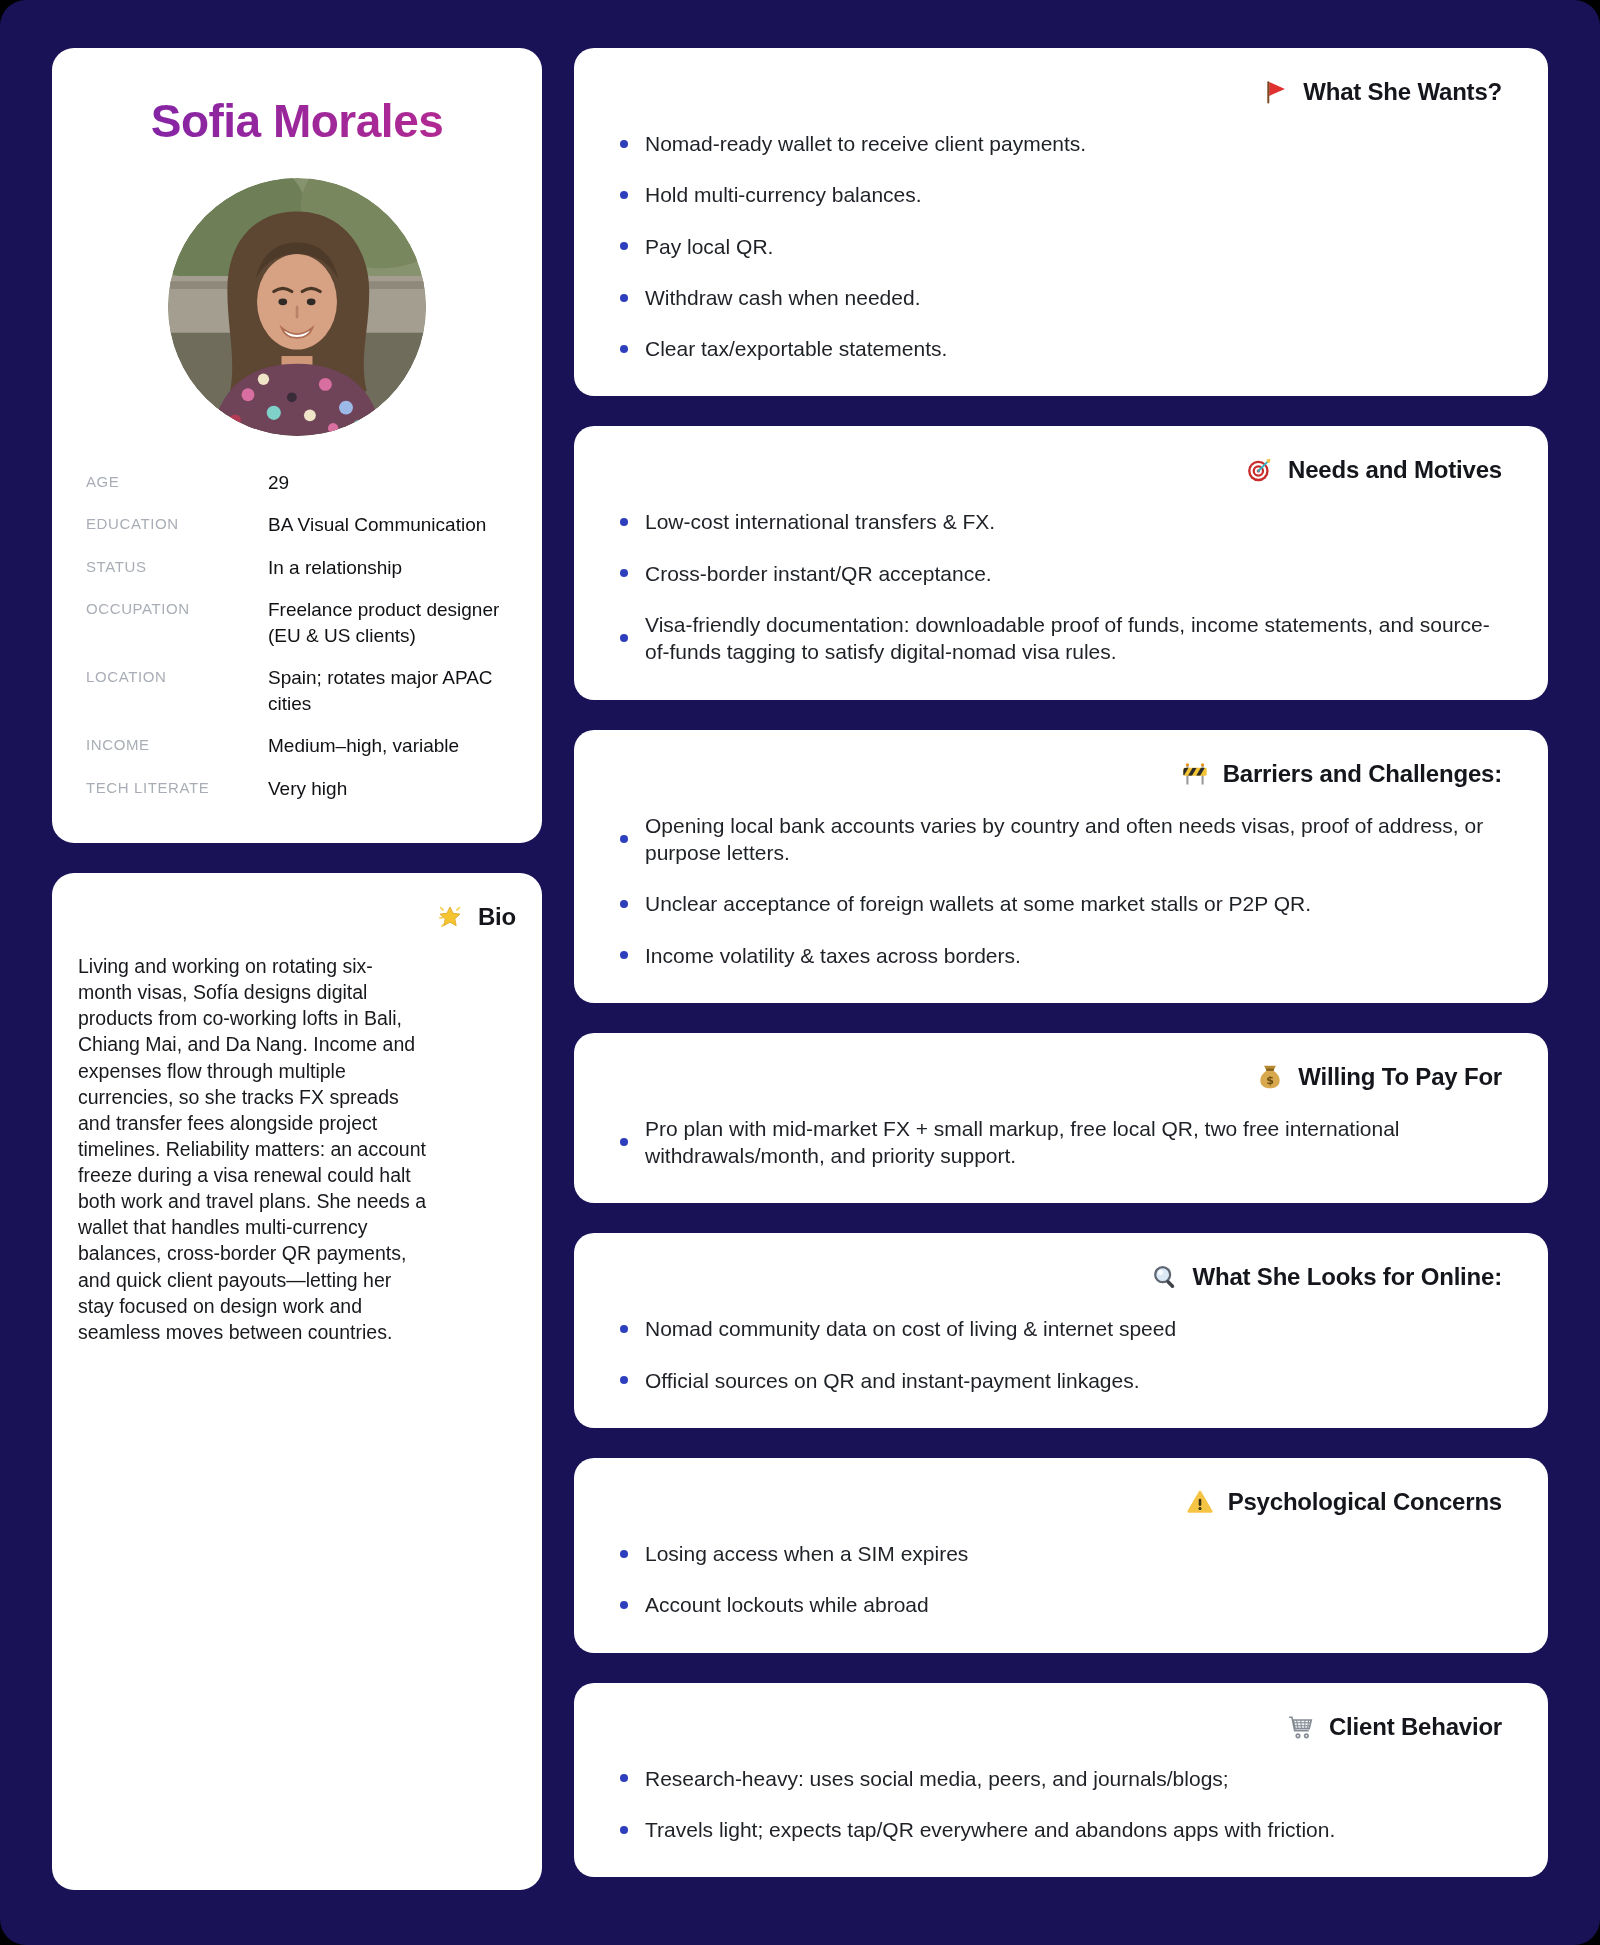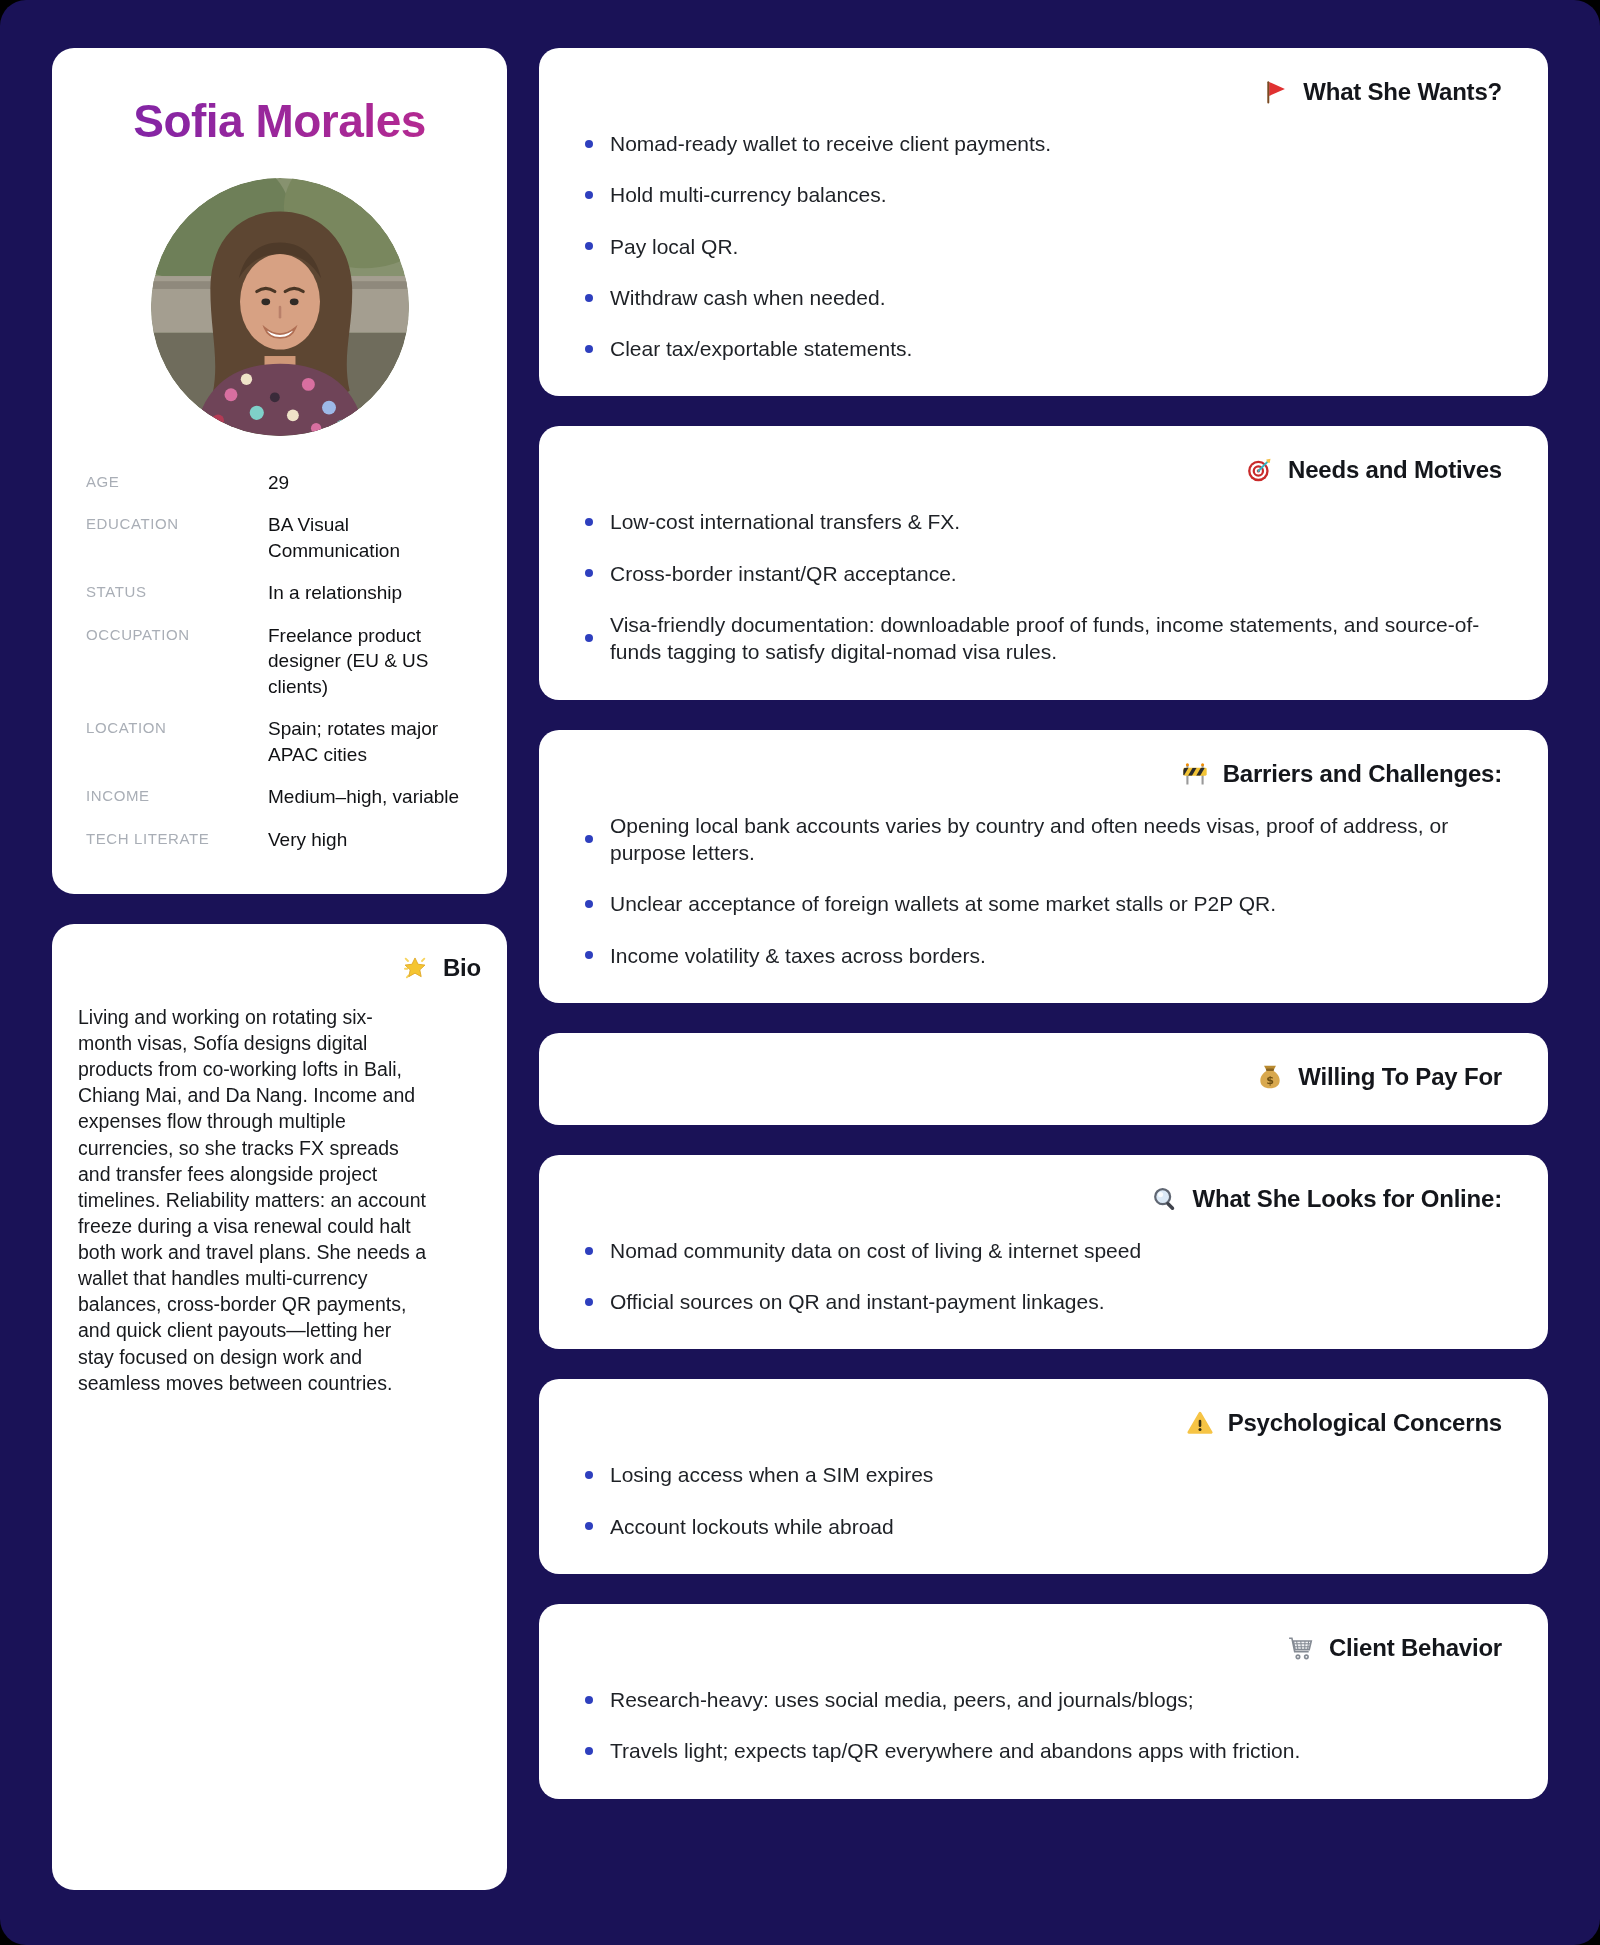--- a/index.html
+++ b/index.html
@@ -4,21 +4,21 @@
 <style>
   html,body{margin:0;padding:0;background:#000;}
   .page{
     width:1600px;height:1945px;box-sizing:border-box;
     background:#1a1257;border-radius:26px;overflow:hidden;
     display:flex;gap:32px;padding:48px 52px 55px;
     font-family:"Liberation Sans","DejaVu Sans",sans-serif;
   }
   .card{background:#fff;border-radius:22px;box-sizing:border-box;}
   
-  .left-col{width:455px;flex:0 0 auto;display:flex;flex-direction:column;gap:30px;}
+  .left-col{width:490px;flex:0 0 auto;display:flex;flex-direction:column;gap:30px;}
   .profile-card{padding:36px 34px 42px;}
   .persona-name{
     margin:10px 0 0;text-align:center;font-size:46px;font-weight:700;letter-spacing:-.5px;
     background:linear-gradient(90deg,#7b24a8,#bb2a8e);
     -webkit-background-clip:text;background-clip:text;color:transparent;
   }
   .photo-wrap{display:flex;justify-content:center;margin-top:30px;}
   .photo-wrap svg{width:258px;height:258px;border-radius:50%;display:block;}
   .attr-list{margin:34px 0 0;display:flex;flex-direction:column;gap:17px;}
   .attr-row{display:flex;gap:32px;}
@@ -222,20 +222,23 @@
       <span class="sec-icon">
             <svg viewBox="0 0 24 24">
               <path d="M8.6 5.6 6.9 2.4h10.2l-1.7 3.2z" fill="#b98a30"></path>
               <path d="M12 5.4c-5.2 2.1-8.3 5.5-8.3 9.6 0 4.4 3.5 6.7 8.3 6.7s8.3-2.3 8.3-6.7c0-4.1-3.1-7.5-8.3-9.6z" fill="#d8a84e"></path>
               <rect x="8.5" y="4.8" width="7" height="2.1" rx="1" fill="#8a6420"></rect>
               <text x="12" y="17.6" text-anchor="middle" font-family="DejaVu Sans, sans-serif" font-size="9.5" font-weight="bold" fill="#6e4f12">$</text>
             </svg>
           </span>
       <span class="sec-title">Willing To Pay For</span>
     </h2>
+    <ul class="bullets">
+          <li>Pro plan with mid-market FX + small markup, free local QR, two free international withdrawals/month, and priority support.</li>
+        </ul>
   </section>
 
   <section class="card section-card">
     <h2 class="sec-head">
       <span class="sec-icon">
             <svg viewBox="0 0 24 24">
               <circle cx="10" cy="10" r="6.4" fill="#dbe9f6" stroke="#5f6672" stroke-width="1.9"></circle>
               <circle cx="8.2" cy="8.2" r="2.2" fill="#fff" opacity=".8"></circle>
               <rect x="14.6" y="14" width="8.4" height="3" rx="1.5" transform="rotate(45 14.6 14)" fill="#3f434c"></rect>
             </svg>

